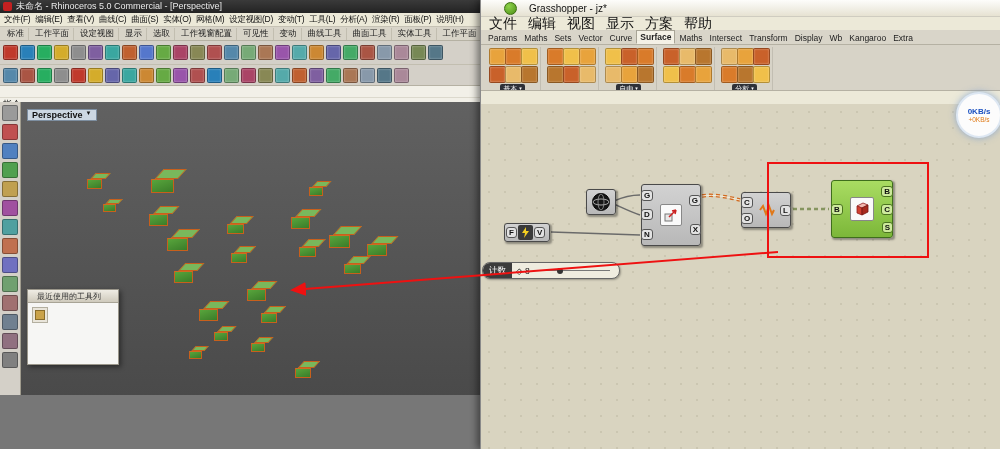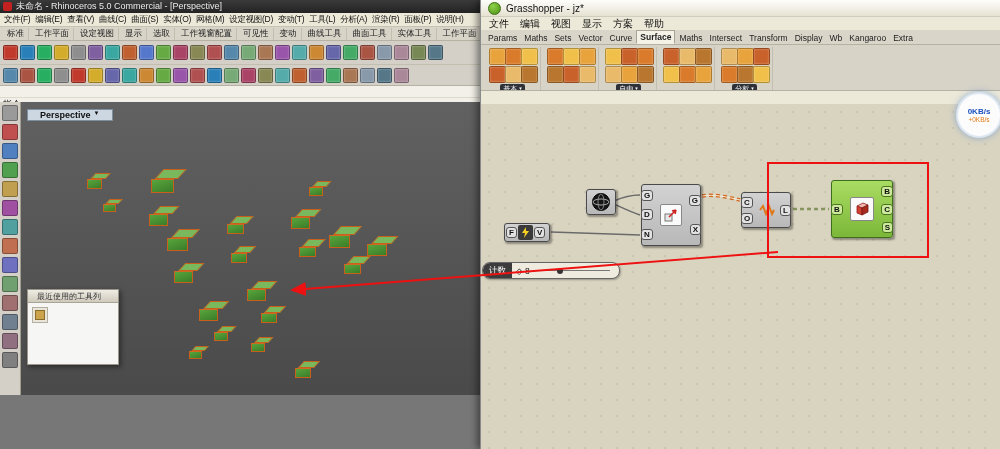--- a/index.html
+++ b/index.html
@@ -23,41 +23,41 @@
         box-shadow:inset 0 0 2px rgba(255,255,255,.5);flex:0 0 auto}
   #rh-cmd1{height:11px;background:#f2f0e8;border-bottom:1px solid #dcd9cd;font-size:8.5px;color:#555;padding:0 3px;overflow:hidden}
   #rh-cmd2{height:13px;background:#f2f0e8;border-bottom:1px solid #a8a496;font-size:9px;color:#111;
            padding:0 3px;display:flex;align-items:center}
   #rh-main{position:absolute;left:0;top:102px;right:0;bottom:0;display:flex}
   #rh-side{width:21px;background:#d4d0c8;border-right:1px solid #a09c8e;display:flex;flex-direction:column;
            align-items:center;gap:3px;padding-top:3px;box-sizing:border-box}
   .sideic{width:14px;height:14px;border-radius:2px;border:1px solid rgba(0,0,0,.3);flex:0 0 auto}
   #rh-viewport{flex:1;position:relative;overflow:hidden;background:linear-gradient(#616161,#4a4a4a)}
   #vp-label{position:absolute;left:6px;top:7px;background:#ccd7e2;border:1px solid #7d8ea0;color:#111;
-            font-size:9px;font-weight:bold;padding:0 12px;display:flex;align-items:flex-start;gap:3px;z-index:5}
+            font-size:9px;font-weight:bold;padding:0 4px;display:flex;align-items:flex-start;gap:3px;z-index:5}
   #vp-label .arr{font-size:6px}
   .vbox{position:absolute}
   .vbox .vt{height:36%;width:76%;margin-left:14%;background:#79b85c;border:1px solid #c8601c;
             transform:skewX(-42deg);transform-origin:0 100%;box-sizing:border-box}
   .vbox .vf{height:52%;width:76%;background:linear-gradient(160deg,#58a53c,#3a7c29);
             border:1px solid #c8601c;border-top:1px solid #d06a22;box-sizing:border-box}
   #tooltip{position:absolute;left:6px;top:187px;width:90px;height:74px;background:#f6f6f4;
            border:1px solid #9a968a;box-shadow:2px 2px 5px rgba(0,0,0,.45);z-index:30}
   .tt-head{height:13px;background:linear-gradient(#efece4,#cfcabc);border-bottom:1px solid #a8a496;
            font-size:8px;color:#333;padding:1px 9px;white-space:nowrap;overflow:hidden;box-sizing:border-box}
   .tt-body{padding:4px}
   .tt-ic{width:14px;height:14px;background:#e9e5da;border:1px solid #b3af9f;display:flex;align-items:center;justify-content:center}
   .tt-ic i{display:block;width:8px;height:8px;background:#caa34a;border:1px solid #8a6d2a}
   
   #gh{position:absolute;left:480px;top:0;width:520px;height:449px;background:#ece9d8;
       border-left:1px solid #8a8a8a;box-shadow:-3px 0 7px rgba(0,0,0,.45)}
-  #gh-title{height:16px;display:flex;align-items:center;gap:5px;padding:0 7px;
+  #gh-title{height:16px;display:flex;align-items:center;gap:12px;padding:0 23px;
             background:linear-gradient(#fdfdfb,#e6e2d2);border-bottom:1px solid #cfccc0;font-size:10px;color:#111}
   .gh-logo{width:11px;height:11px;border-radius:50%;background:radial-gradient(circle at 35% 30%,#8ed34a,#4d8f16);border:1px solid #3c6e12}
-  #gh-menus{height:13px;display:flex;gap:11px;padding:0 8px;align-items:center;font-size:10px;background:#ece9d8}
+  #gh-menus{height:13px;display:flex;gap:11px;padding:0 8px;align-items:center;font-size:14px;background:#ece9d8}
   #gh-tabs{height:14px;background:#d9d5c9;display:flex;align-items:flex-end;gap:1px;padding:0 4px;
            font-size:8.5px;border-bottom:1px solid #b5b1a3;white-space:nowrap;overflow:hidden}
   .gh-tab{padding:1px 3px 1px;color:#222}
   .gh-tab.active{background:#f4f1e6;border:1px solid #a8a496;border-bottom:1px solid #f4f1e6;font-weight:bold}
   #gh-toolbar{height:43px;background:#d7d3c7;border-bottom:1px solid #b5b1a3;display:flex;
               padding:2px 4px 0;gap:2px;overflow:hidden}
   .gh-group{display:flex;flex-direction:column;align-items:center;border-right:1px solid #c2beb2;padding:1px 4px 0}
   .gh-grid{display:grid;grid-template-columns:repeat(3,15px);gap:1px}
   .gh-ic{width:15px;height:15px;border-radius:2px;border:1px solid rgba(0,0,0,.25);box-shadow:inset 0 0 2px rgba(255,255,255,.5)}
   .gh-badge{margin-top:1px;background:#2e3138;color:#fff;font-size:7px;line-height:9px;padding:0 3px;

